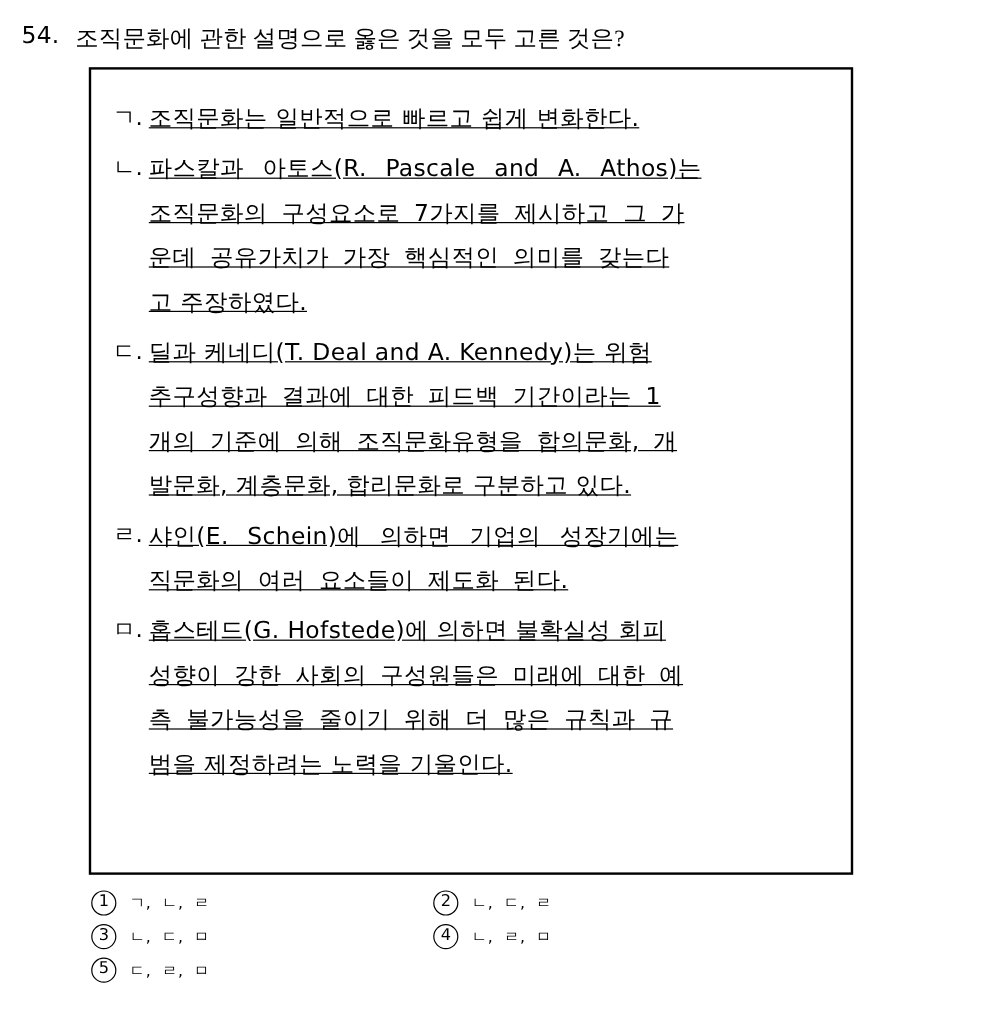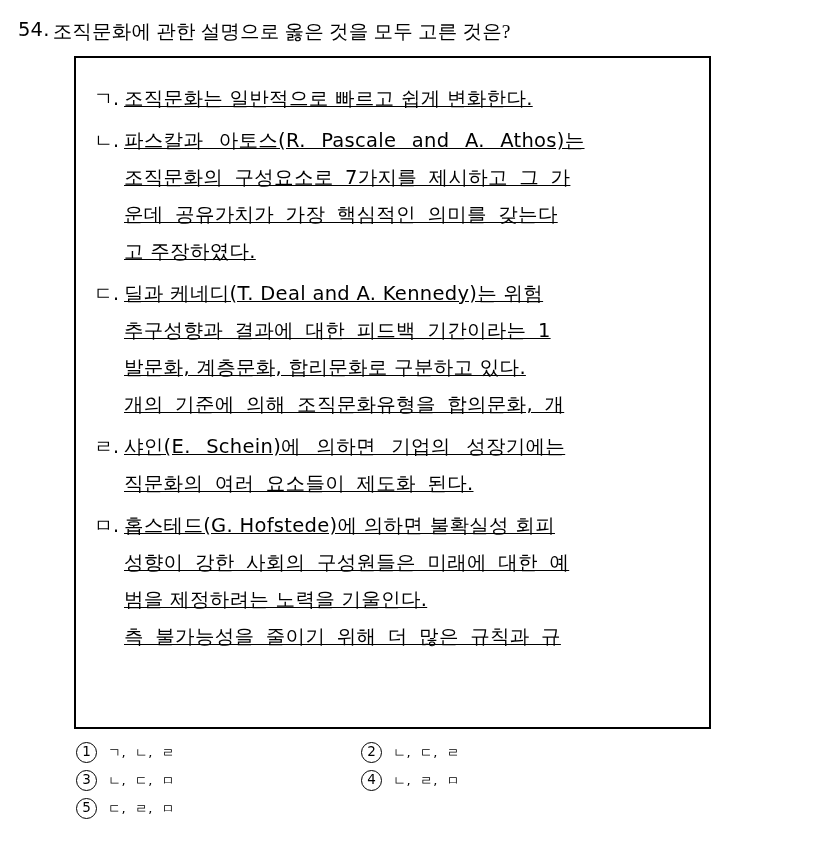--- a/index.html
+++ b/index.html
@@ -25,21 +25,21 @@
   
   .stem {
     display: flex;
     align-items: flex-start;
     padding: 18px 0 0 18px;
     font-size: 19.5px;
     letter-spacing: 0.2px;
     white-space: nowrap;
   }
   .stem-number {
-    margin-right: 3px;
+    margin-right: 13px;
     font-size: 19.5px;
   }
   .stem-text {
     font-size: 19.5px;
     font-family: Liberation Serif, serif;
   }
   
   .box {
     position: absolute;
     left: 74px;
@@ -153,40 +153,40 @@
           <div class="line wide">운데 공유가치가 가장 핵심적인 의미를 갖는다</div>
           <div class="line just">고 주장하였다.</div>
         </div>
       </div>
 
       <div class="item">
         <div class="item-marker">ㄷ.</div>
         <div class="item-body">
           <div class="line just">딜과 케네디(T. Deal and A. Kennedy)는 위험</div>
           <div class="line wide">추구성향과 결과에 대한 피드백 기간이라는 1</div>
+          <div class="line wide">개의 기준에 의해 조직문화유형을 합의문화, 개</div>
           <div class="line just">발문화, 계층문화, 합리문화로 구분하고 있다.</div>
-          <div class="line wide">개의 기준에 의해 조직문화유형을 합의문화, 개</div>
         </div>
       </div>
 
       <div class="item">
         <div class="item-marker">ㄹ.</div>
         <div class="item-body">
           <div class="line xwide">샤인(E. Schein)에 의하면 기업의 성장기에는</div>
           <div class="line wide">직문화의 여러 요소들이 제도화 된다.</div>
         </div>
       </div>
 
       <div class="item">
         <div class="item-marker">ㅁ.</div>
         <div class="item-body">
           <div class="line just">홉스테드(G. Hofstede)에 의하면 불확실성 회피</div>
           <div class="line wide">성향이 강한 사회의 구성원들은 미래에 대한 예</div>
+          <div class="line wide">측 불가능성을 줄이기 위해 더 많은 규칙과 규</div>
           <div class="line just">범을 제정하려는 노력을 기울인다.</div>
-          <div class="line wide">측 불가능성을 줄이기 위해 더 많은 규칙과 규</div>
         </div>
       </div>
 
     </div>
   </div>
 
   <div class="choices">
 
     <div class="choice-row">
       <div class="choice col1">

